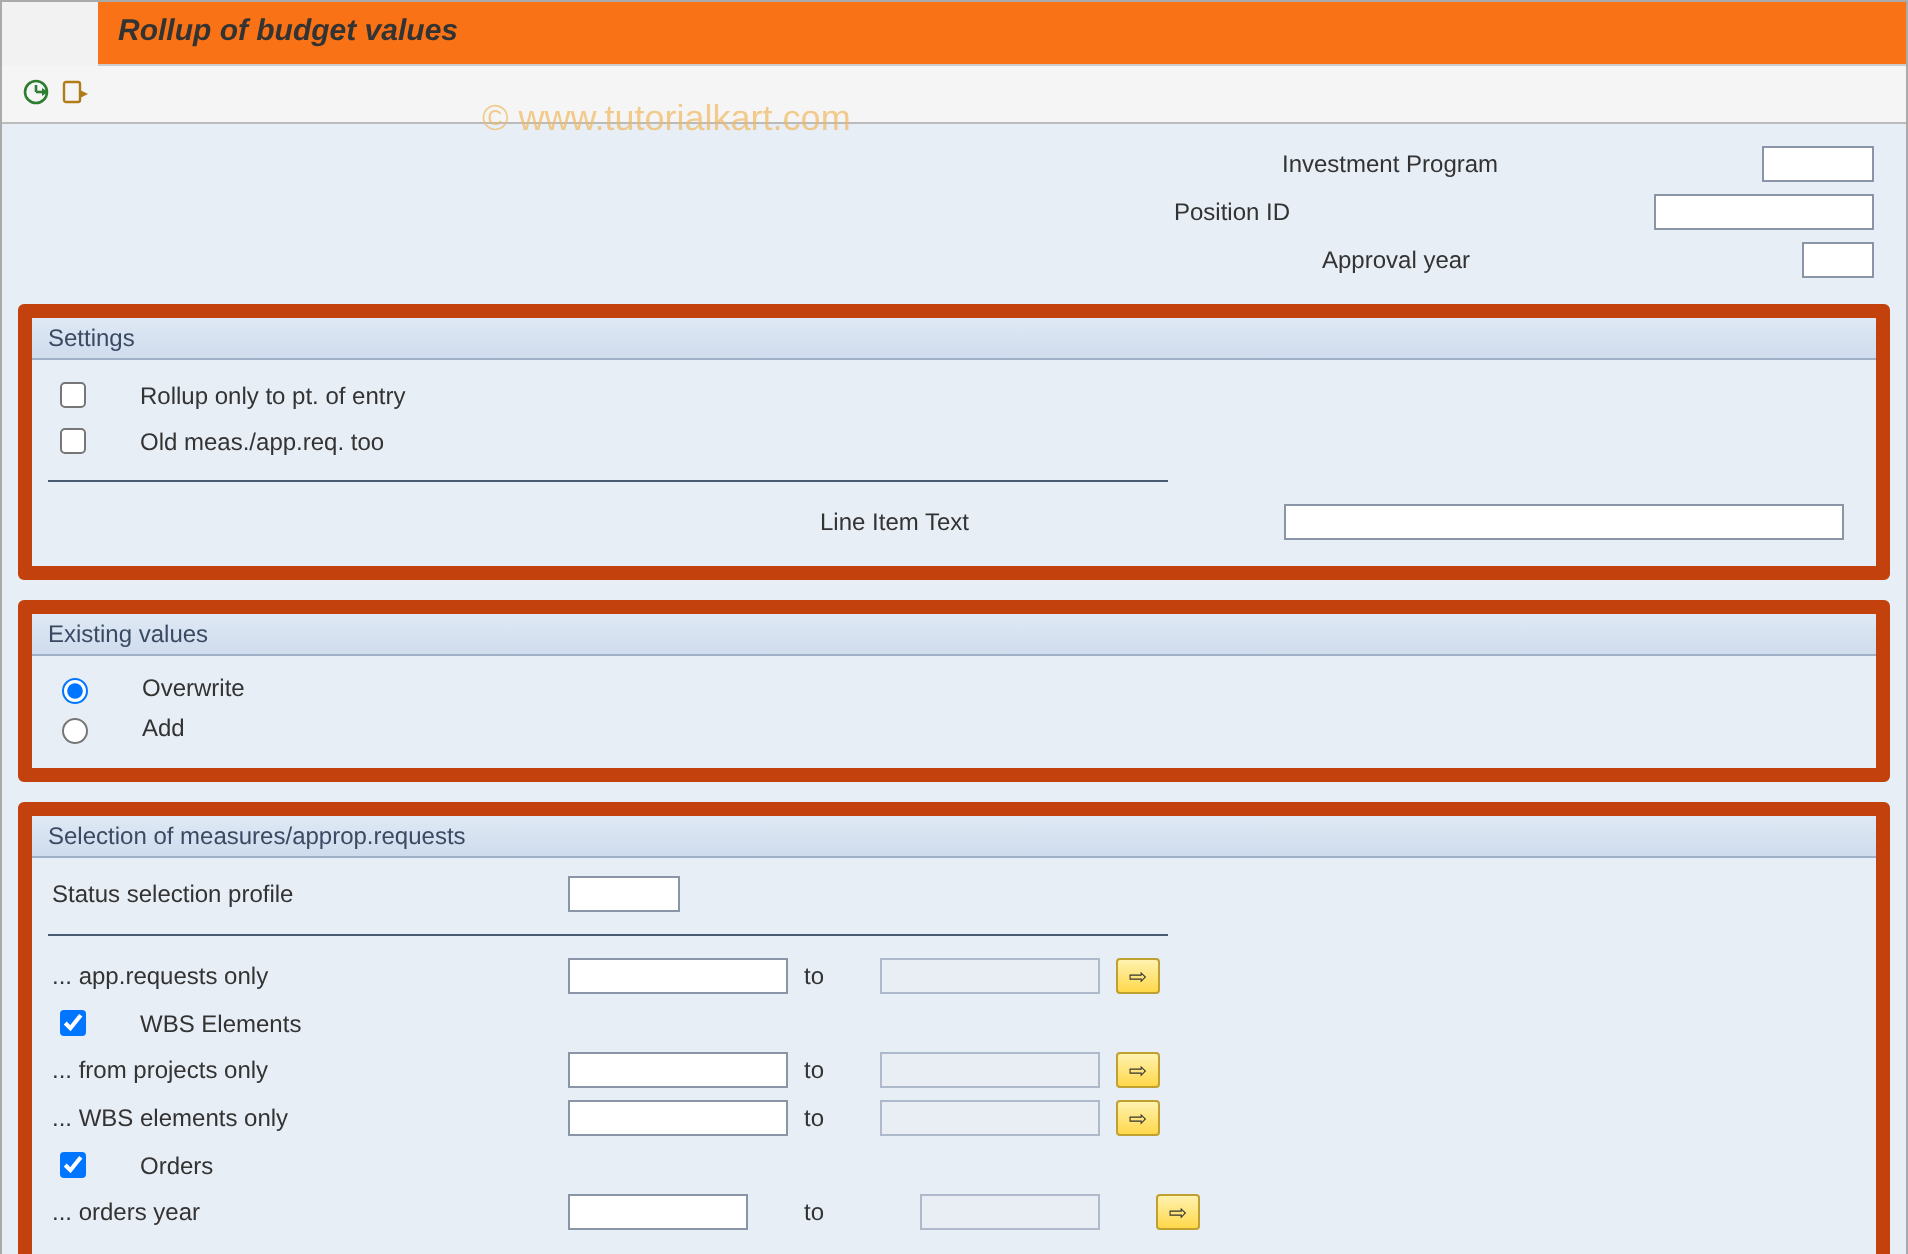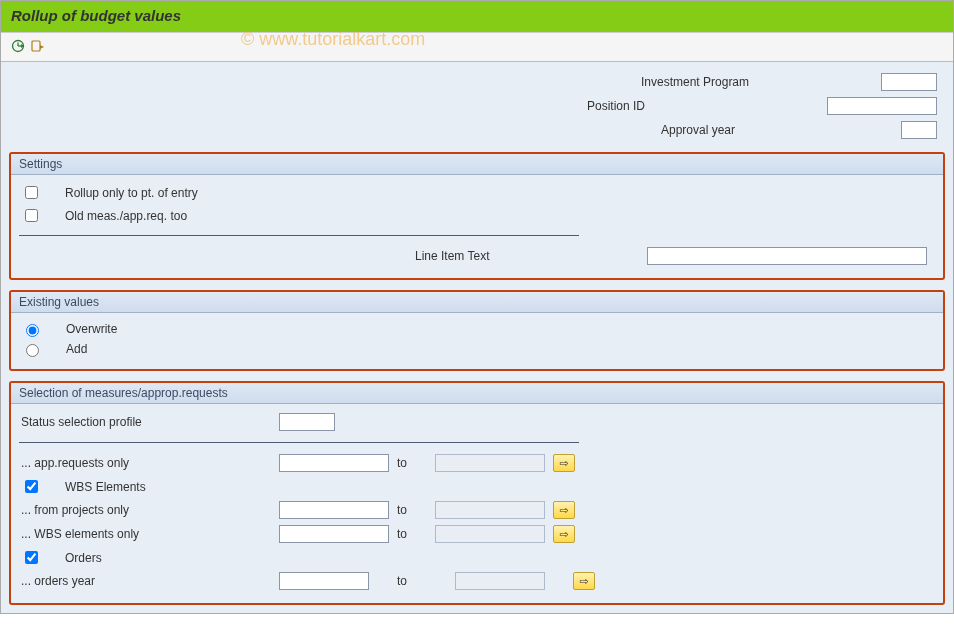--- a/index.html
+++ b/index.html
@@ -15,22 +15,23 @@
     width: 954px;
     border: 1px solid #aaa;
     background: #f2f2f2;
   }
   .titlebar {
     padding: 6px 10px 8px 10px;
     font-style: italic;
     font-weight: bold;
     font-size: 15px;
     color: #333;
-    background: #84cc16;
+    background: #f97316;
     border-bottom: 1px solid #ccc;
+    margin-left: 48px;
   }
   .toolbar {
     padding: 4px 8px 6px 8px;
     background: #f5f5f5;
     border-bottom: 1px solid #bbb;
     display: flex;
     gap: 2px;
   }
   .tb-btn {
     width: 18px; height: 18px;
@@ -58,21 +59,21 @@
   .input-short { width: 56px; }
   .input-med { width: 110px; }
   .input-tiny { width: 36px; }
   .input-line { width: 280px; }
   .input-readonly {
     background: #e9eef5;
     border: 1px solid #aebacb;
   }
   .grp {
     margin-top: 10px;
-    border: 2px solid #c2410c;
+    border: 7px solid #c2410c;
     border-radius: 3px;
     background: #e8eef6;
     overflow: hidden;
   }
   .grp-header {
     background: linear-gradient(#dfe9f5, #cfdced);
     border-bottom: 1px solid #9fb0c7;
     padding: 3px 8px;
     color: #3b4a63;
   }
@@ -105,21 +106,21 @@
     width: 22px; height: 18px;
     border: 1px solid #c0a030;
     background: linear-gradient(#fff2b0, #ffd84a);
     border-radius: 2px;
     display: inline-flex; align-items: center; justify-content: center;
     color: #333;
     font-size: 11px;
   }
   .watermark {
     position: absolute;
-    top: 28px; left: 240px;
+    top: 48px; left: 240px;
     color: #f0b860;
     opacity: 0.7;
     font-size: 18px;
     font-family: Arial;
     pointer-events: none;
   }
 </style>
 </head>
 <body>
 

